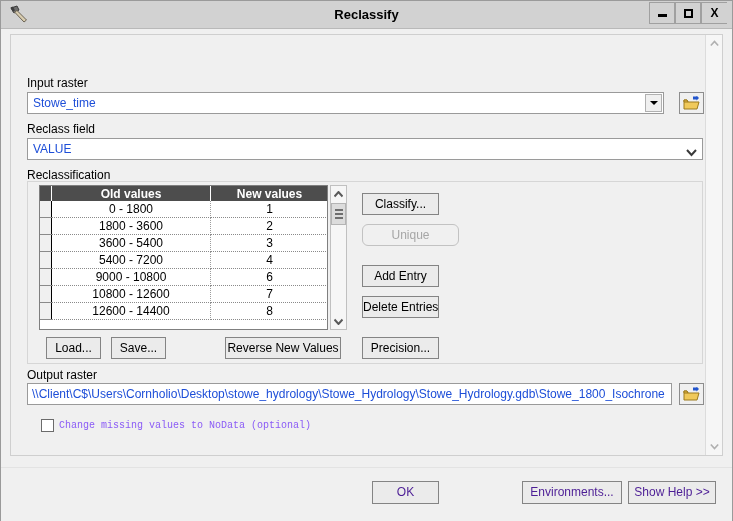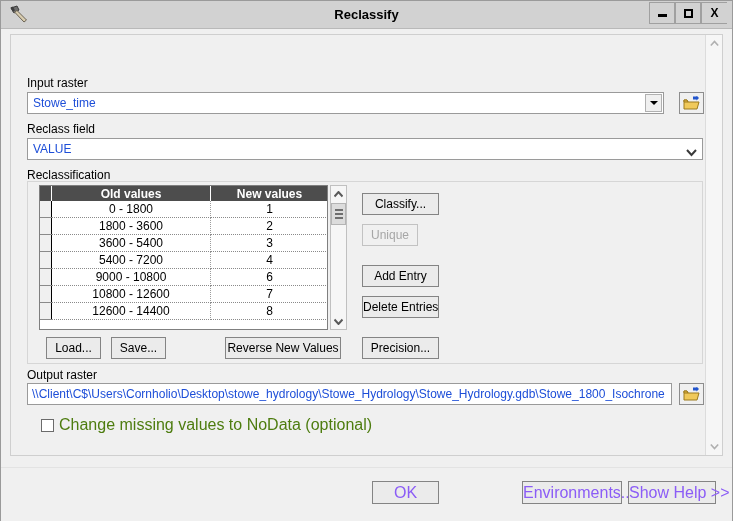--- a/index.html
+++ b/index.html
@@ -276,21 +276,21 @@
     color: #000;
     text-align: center;
     line-height: 20px;
     height: 22px;
     white-space: nowrap;
     cursor: default;
   }
   .btn.disabled { color: #a6a6a6; border-color: #c2c2c2; background: #f0f0f0; }
 
   #btn-classify   { left: 334px; top: 11px;  width: 77px; }
-  #btn-unique     { left: 334px; top: 42px;  width: 56px; }
+  #btn-unique     { left: 334px; top: 42px;  width: 97px; border-radius: 6px; }
   #btn-add-entry  { left: 334px; top: 83px;  width: 77px; text-align: center; }
   #btn-delete-ent { left: 334px; top: 114px; width: 77px; }
   #btn-load       { left: 18px;  top: 155px; width: 55px; }
   #btn-save       { left: 83px;  top: 155px; width: 55px; }
   #btn-reverse    { left: 197px; top: 155px; width: 116px; }
   #btn-precision  { left: 334px; top: 155px; width: 77px; }
 
   
   #lbl-output-raster { left: 16px; top: 333px; }
   #output-raster-field {
@@ -306,41 +306,41 @@
     display: flex;
     align-items: center;
   }
   #chk-box {
     width: 13px; height: 13px;
     background: #fff;
     border: 1px solid #6b6b6b;
     box-sizing: border-box;
     margin-right: 5px;
   }
-  #chk-label { font-size: 16px; color: #4d7c0f; white-space: nowrap; }
+  #chk-label { font-size: 10px; color: #8b5cf6; white-space: nowrap; font-family: Liberation Mono, monospace; }
 
   
   #footer {
     position: absolute;
     left: 0; top: 466px;
     width: 731px; height: 53px;
     background: #f0f0f0;
     border-top: 1px solid #e3e3e3;
   }
   .fbtn {
     position: absolute;
     top: 13px;
     height: 23px;
     background: #ebebeb;
     border: 1px solid #848484;
     box-sizing: border-box;
-    font-size: 16px;
+    font-size: 12px;
     text-align: center;
     line-height: 21px;
-    color: #8b5cf6;
+    color: #4c1d95;
     cursor: default;
     white-space: nowrap;
   }
   #fbtn-ok       { left: 371px; width: 67px; }
   #fbtn-cancel   { left: 446px; width: 67px; }
   #fbtn-env      { left: 521px; width: 100px; }
   #fbtn-help     { left: 627px; width: 88px; }
 </style>
 </head>
 <body>

